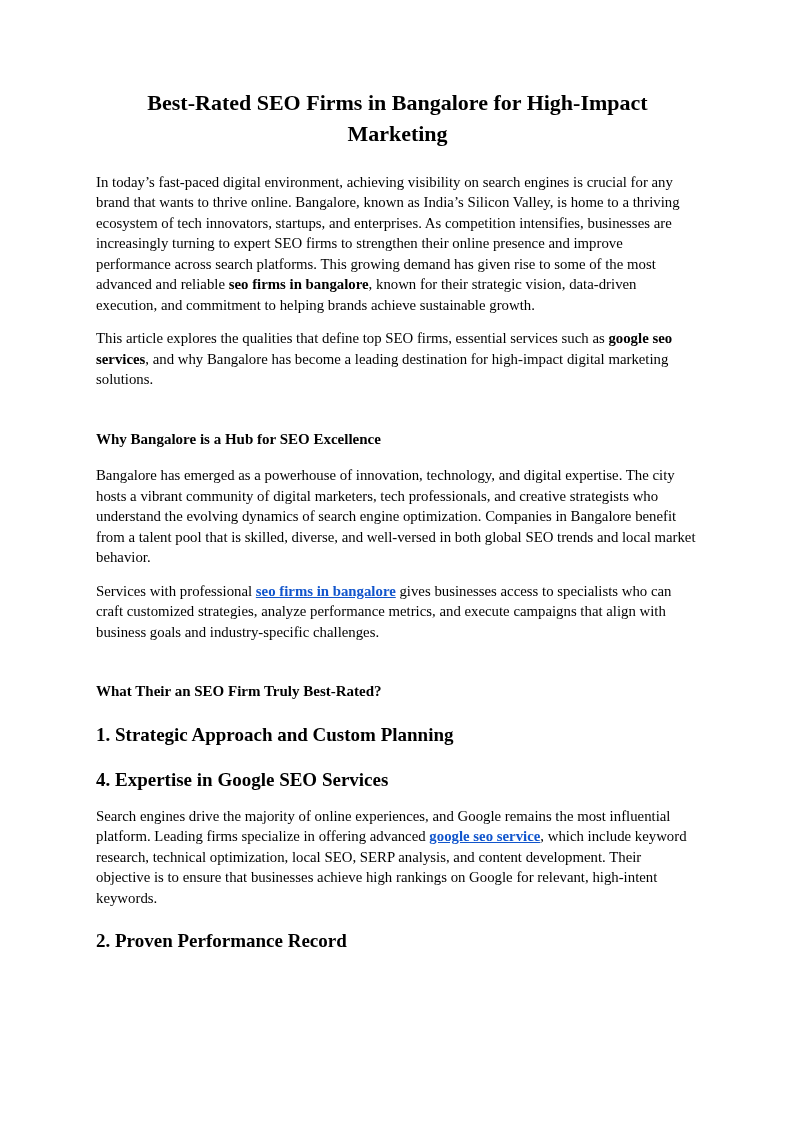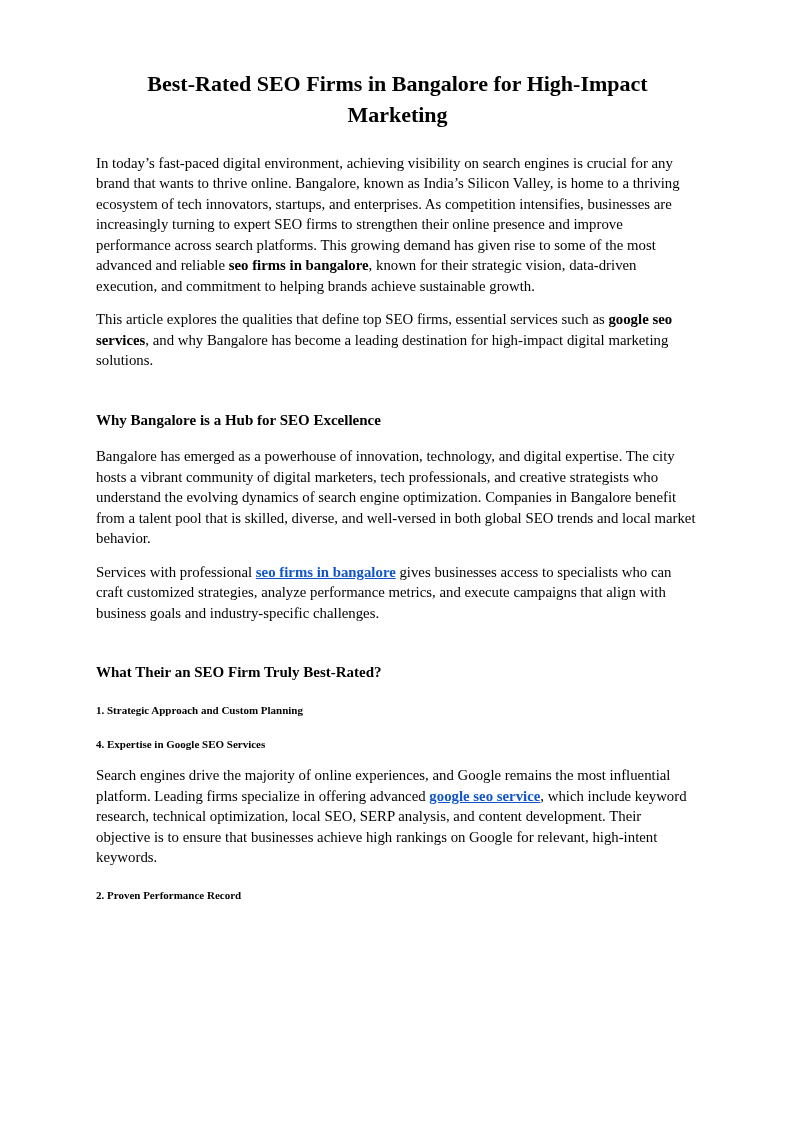--- a/index.html
+++ b/index.html
@@ -6,40 +6,40 @@
   html, body {
     margin: 0;
     padding: 0;
     background: #ffffff;
   }
   .page {
     width: 795px;
     height: 1123px;
     margin: 0 auto;
     background: #ffffff;
-    padding: 69px 96px 60px 96px;
+    padding: 88px 96px 60px 96px;
     font-family: "Liberation Serif", "DejaVu Serif", serif;
     color: #000000;
     overflow: hidden;
   }
   .doc-content h1 {
     font-size: 22px;
     line-height: 1.4;
     font-weight: bold;
     text-align: center;
     margin: 0 0 22px 0;
   }
   .doc-content h2 {
     font-size: 15px;
     line-height: 1.3;
     font-weight: bold;
     margin: 40px 0 16px 0;
   }
   .doc-content h3 {
-    font-size: 11px;
+    font-size: 19px;
     line-height: 1.35;
     font-weight: bold;
     margin: 20px 0 13px 0;
   }
   .doc-content p {
     font-size: 14.8px;
     line-height: 20.5px;
     margin: 8px 0 13px 0;
     text-align: left;
   }

